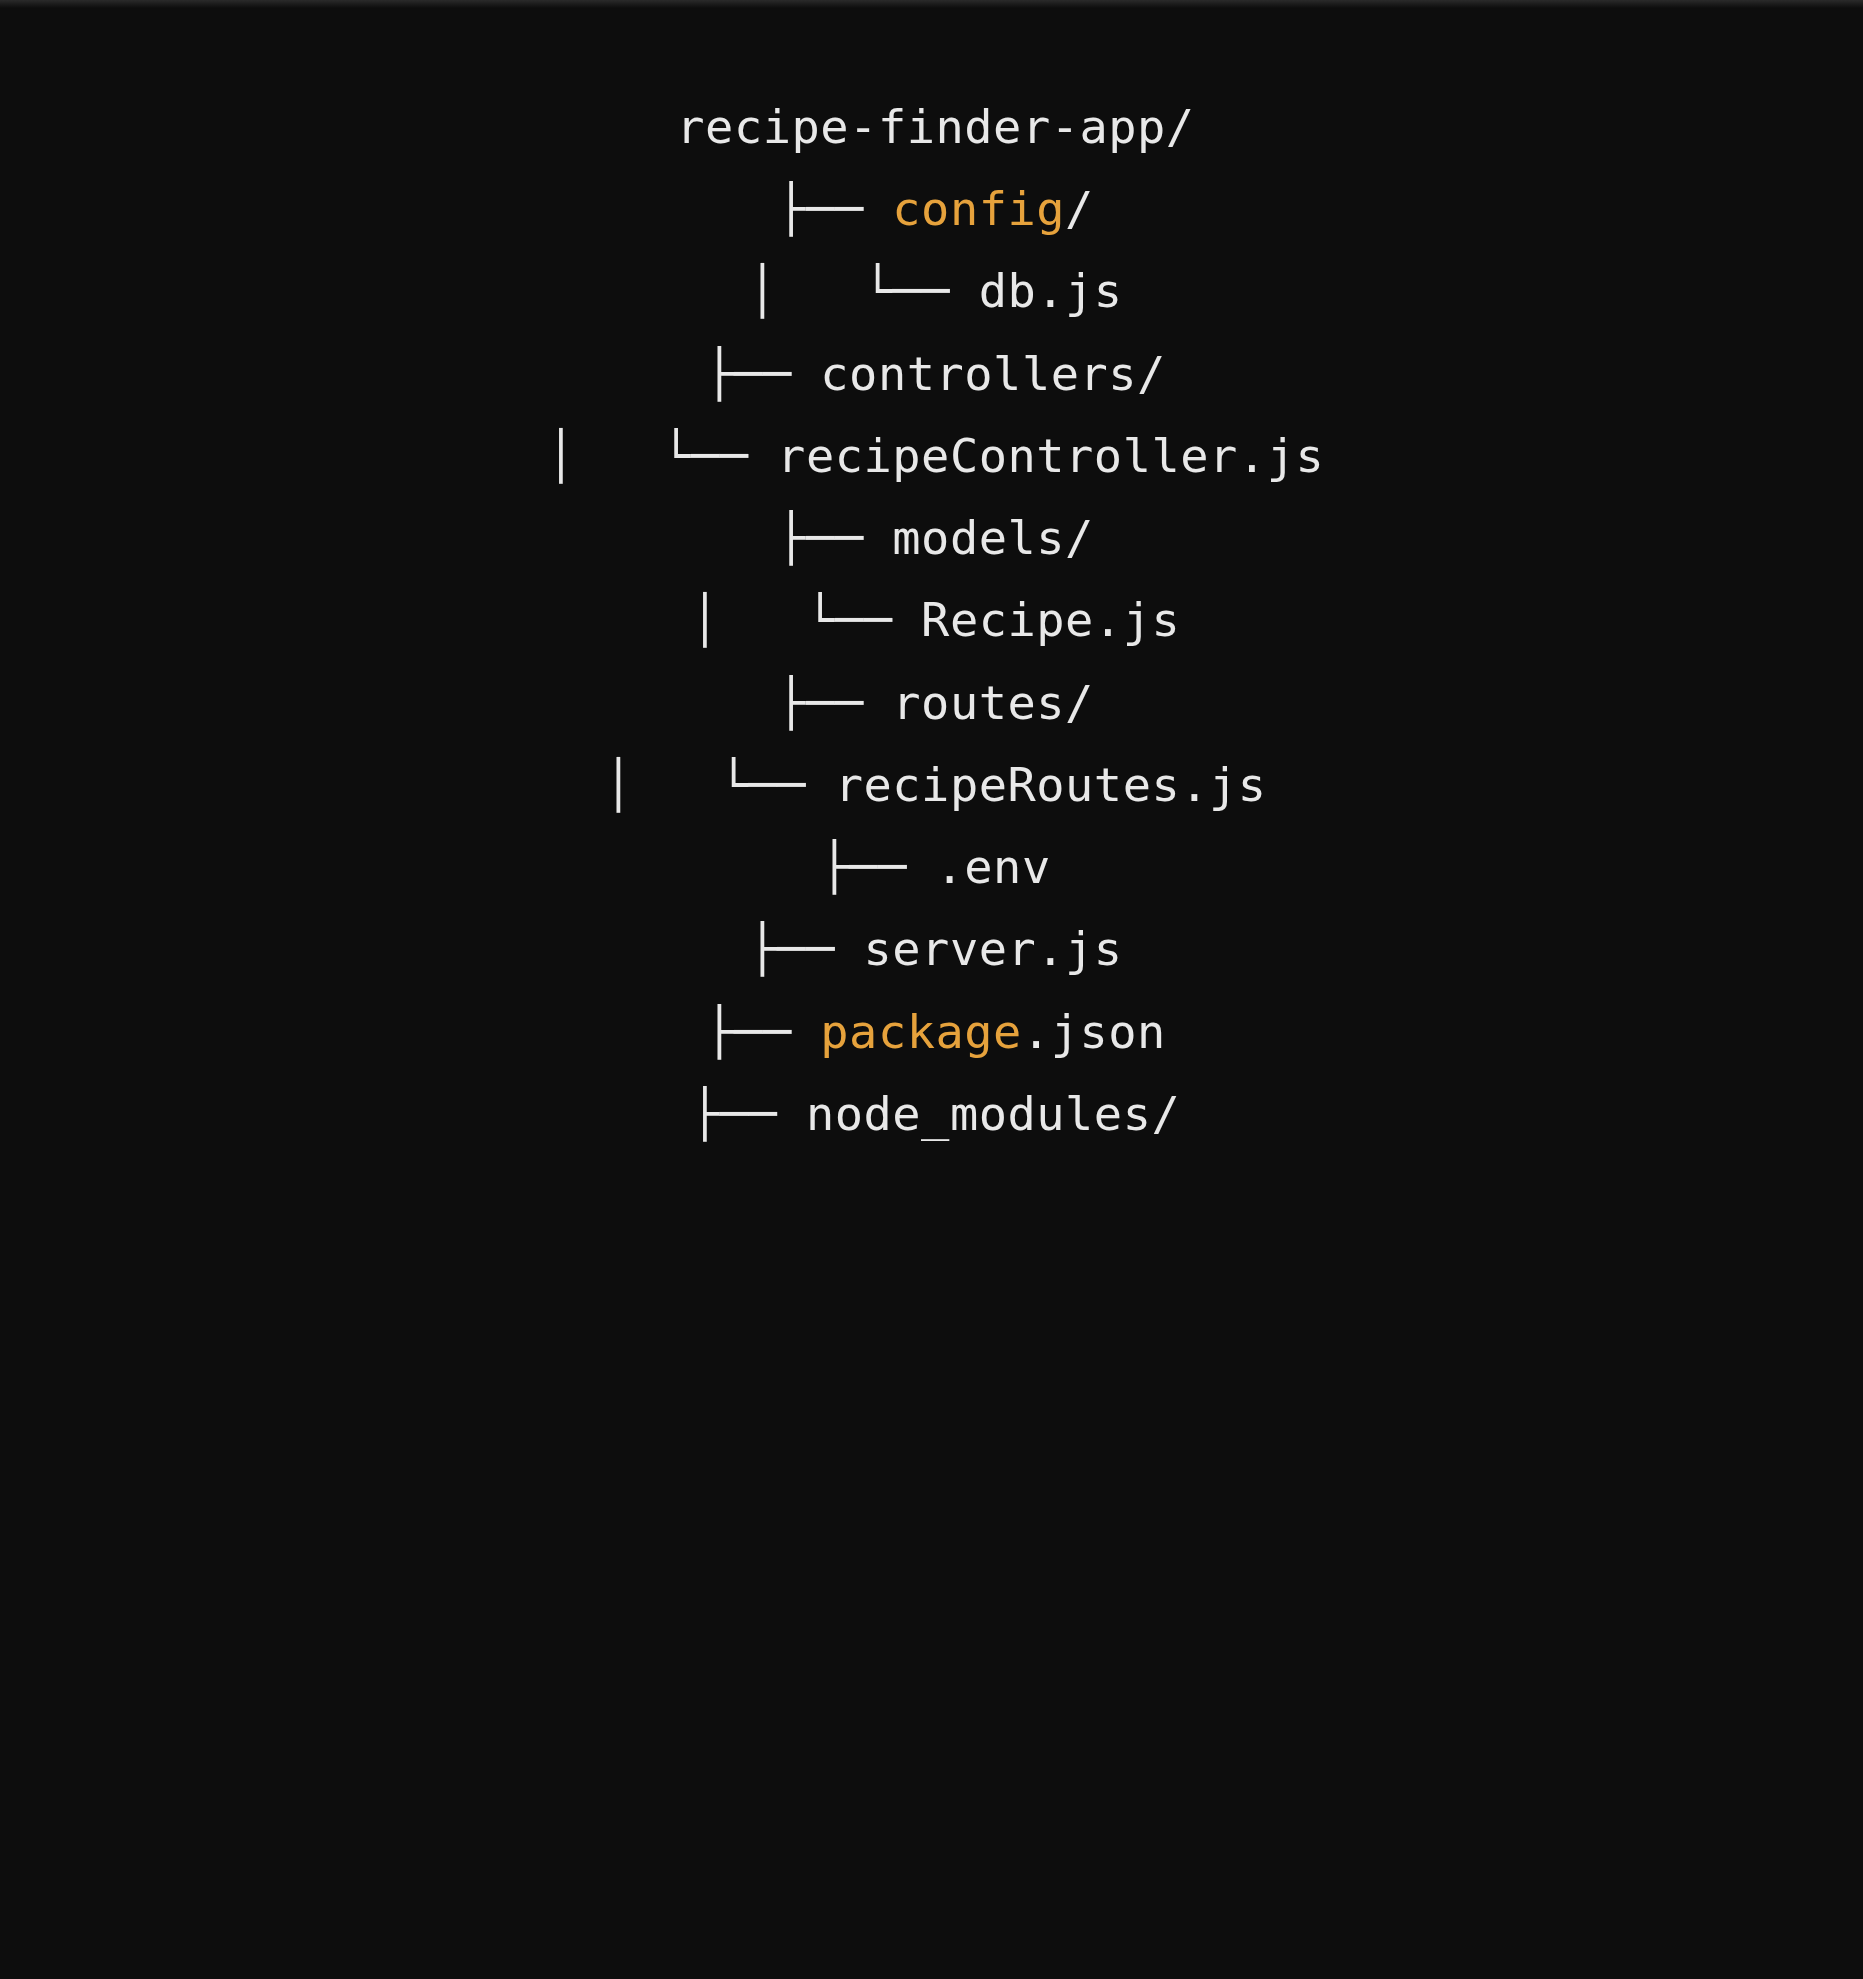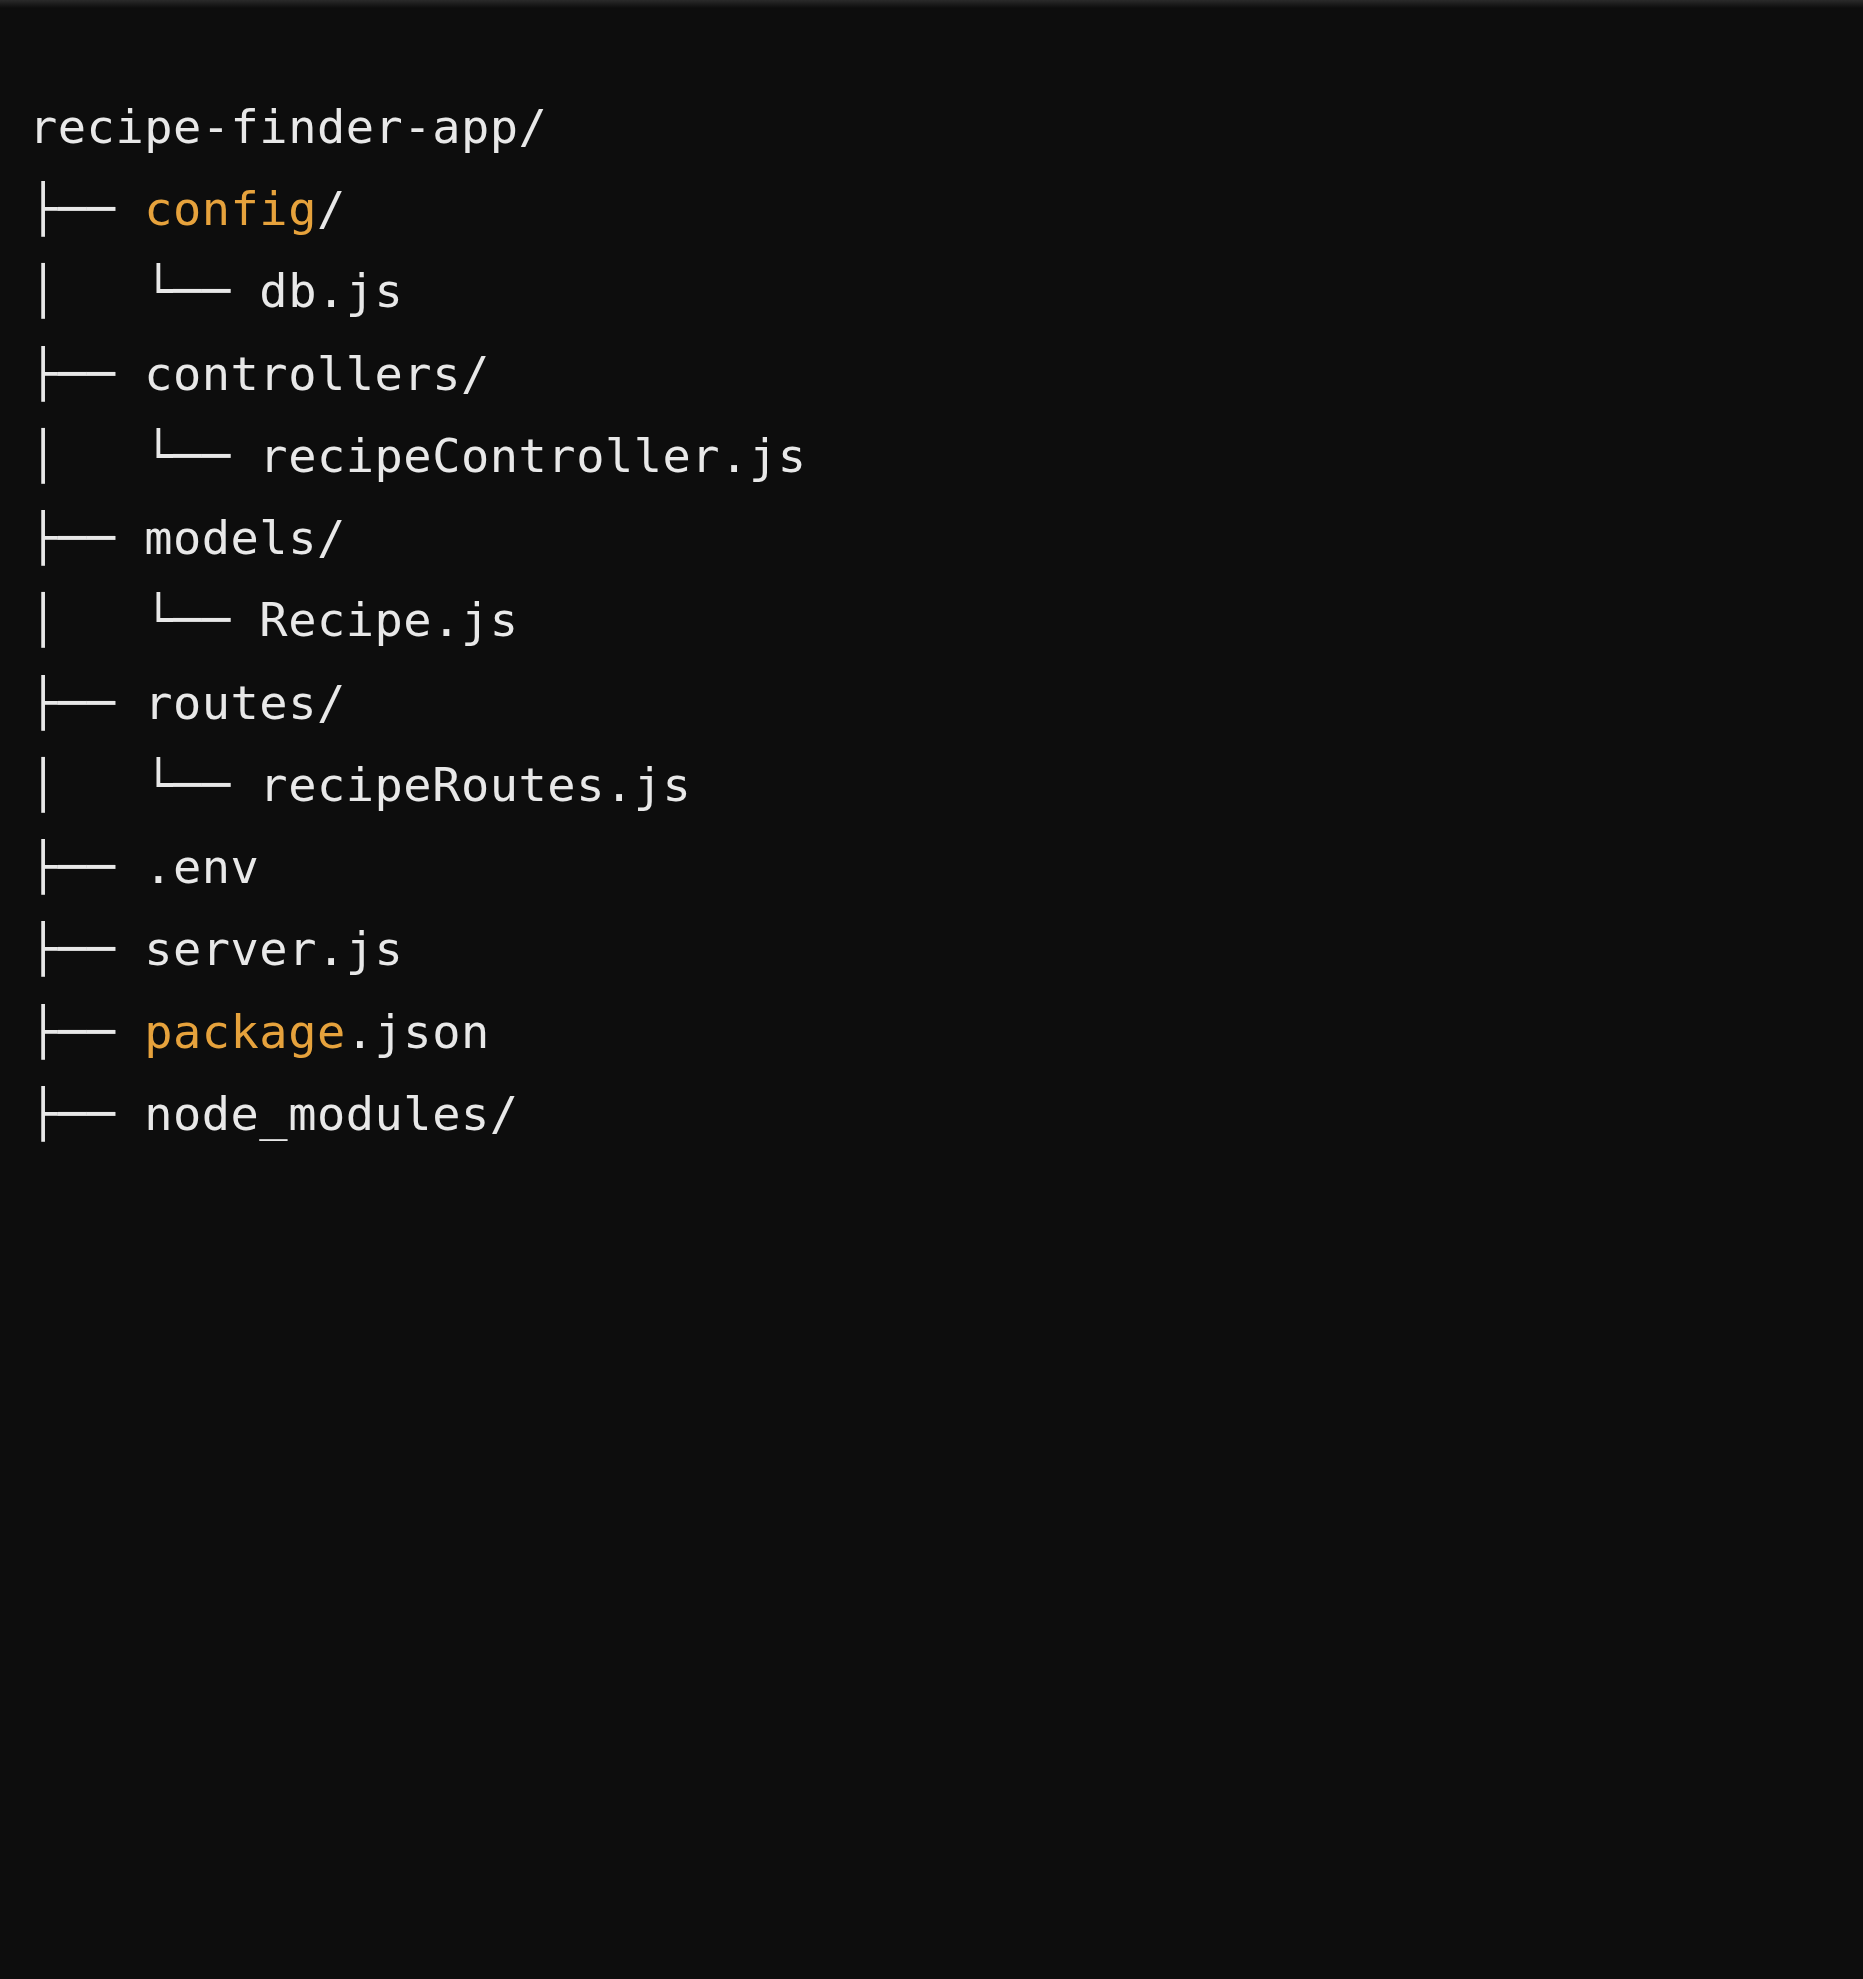--- a/index.html
+++ b/index.html
@@ -6,22 +6,23 @@
       margin: 0;
       padding: 0;
       background: #0d0d0d;
       font-family: "SF Mono", "Menlo", "Monaco", "Consolas", monospace;
       color: #e8e8e8;
       font-size: 47px;
       line-height: 1.75;
       letter-spacing: 0.5px;
     }
     .terminal {
-      padding: 78px 29px 58px 29px;
+      padding: 78px 29px 58px 37px;
       white-space: pre;
+      text-align: center;
     }
     .highlight {
       color: #e6a23c;
     }
     .top-border {
       height: 7.8px;
       background: linear-gradient(to bottom, #2a2a2a, #0d0d0d);
     }
   </style>
 </head>

